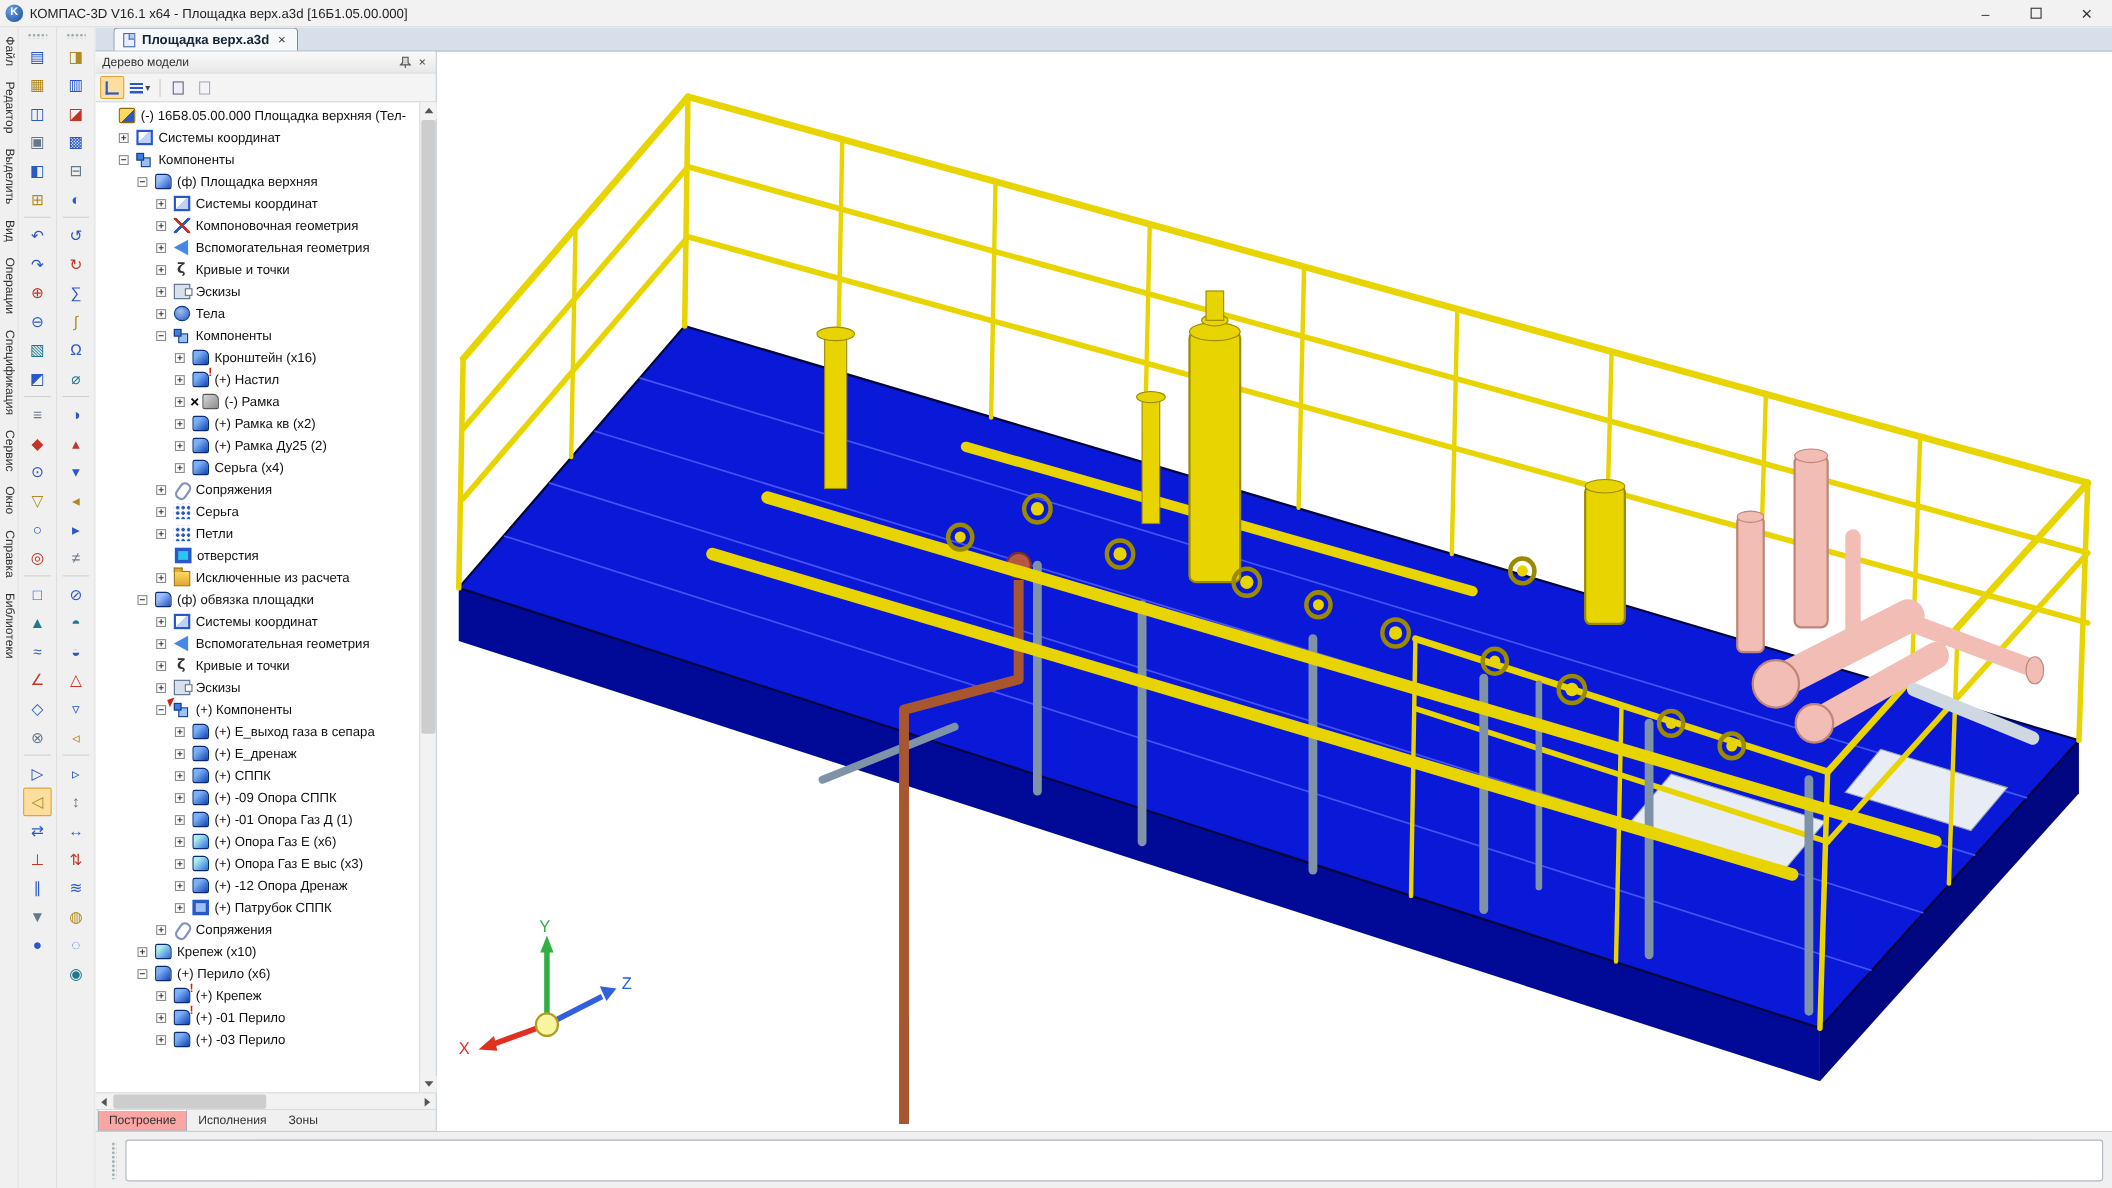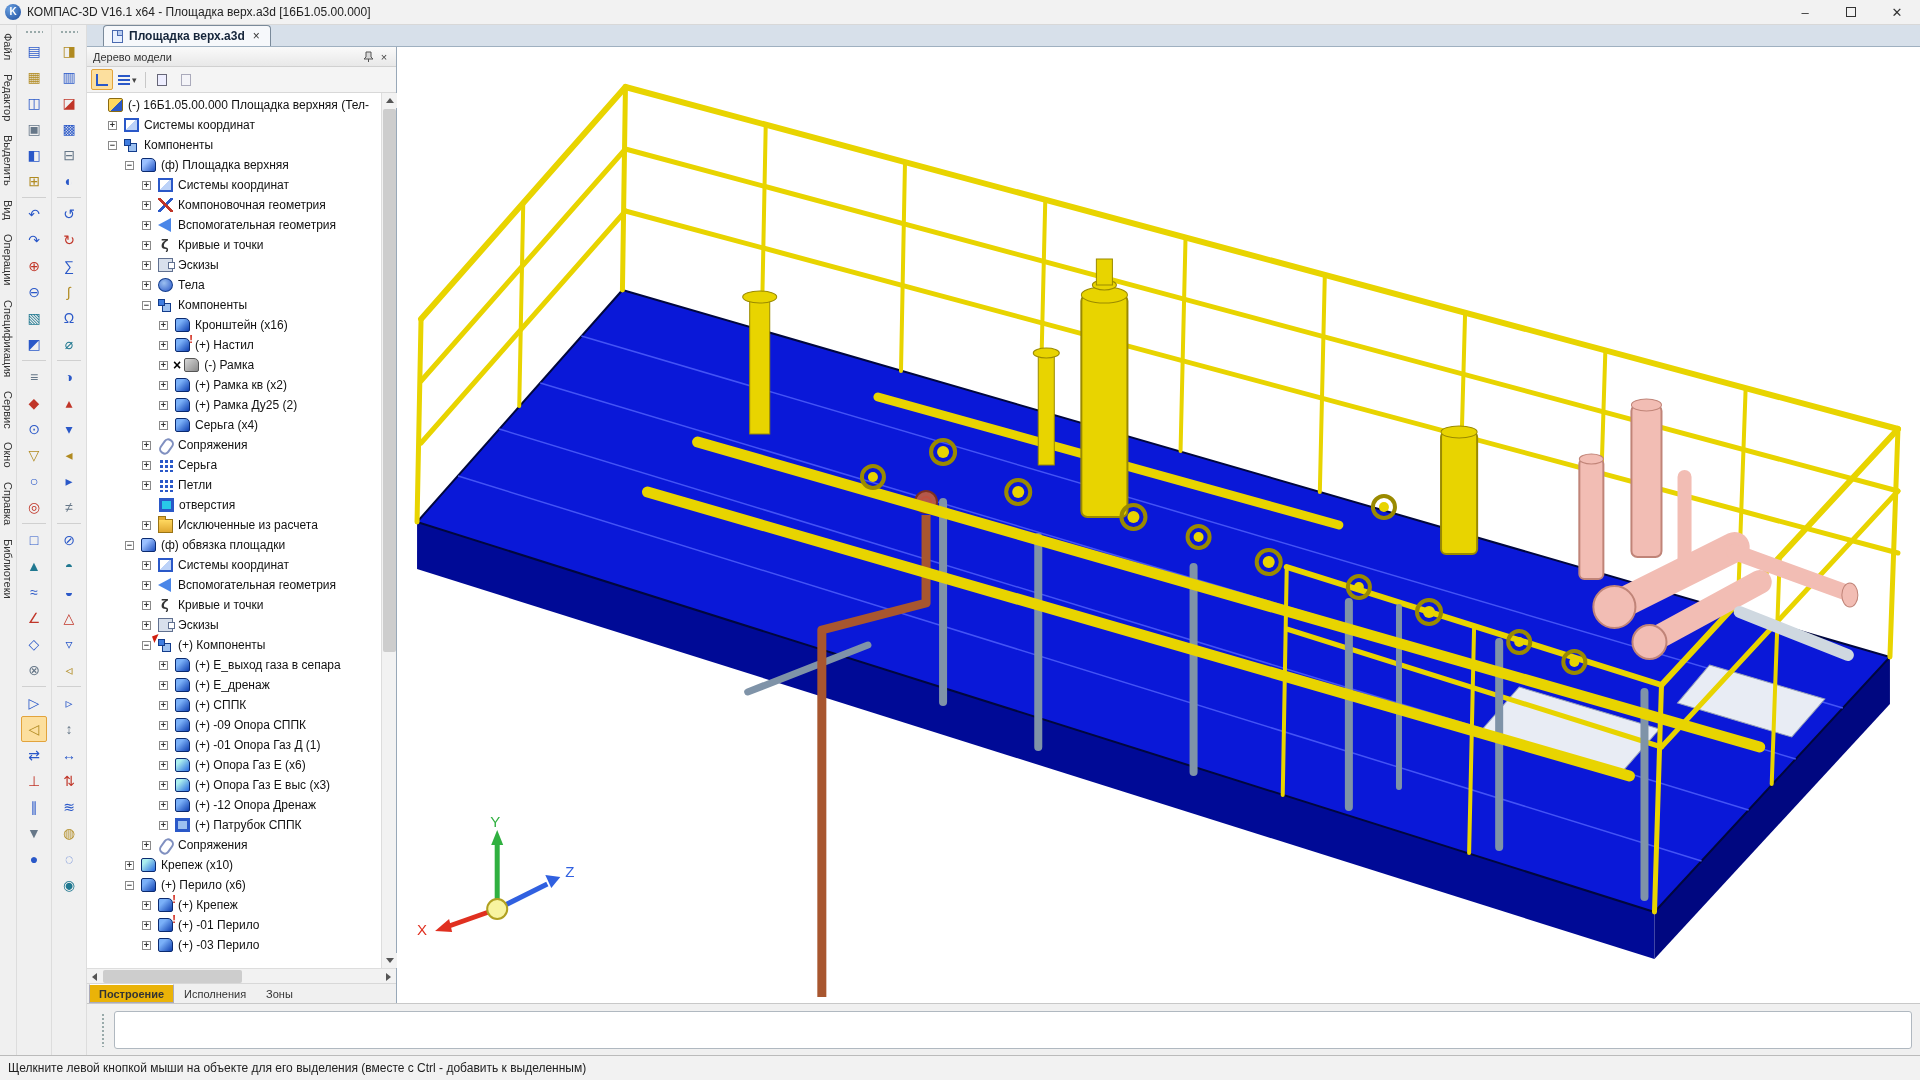--- a/index.html
+++ b/index.html
@@ -94,21 +94,21 @@
   .vs-thumb{position:absolute;left:1px;top:16px;width:13px;height:62%;background:#cdcdcd;border-radius:2px}
   .hscroll{height:15px;background:#f2f2f2;border-top:1px solid #ddd;position:relative;flex:none}
   .hs-left,.hs-right{position:absolute;top:0;width:15px;height:15px;display:flex;align-items:center;justify-content:center}
   .hs-left{left:0}.hs-right{right:0}
   .tri-left{width:0;height:0;border-top:4px solid transparent;border-bottom:4px solid transparent;border-right:5px solid #555}
   .tri-right{width:0;height:0;border-top:4px solid transparent;border-bottom:4px solid transparent;border-left:5px solid #555}
   .hs-thumb{position:absolute;left:16px;top:1px;width:45%;height:13px;background:#cdcdcd;border-radius:2px}
 
   .tp-tabs{height:20px;background:#f0f0f0;display:flex;align-items:flex-start;padding-left:2px;flex:none;border-top:1px solid #d8d8d8}
   .tp-tab{height:19px;padding:0 9px;font-size:11px;color:#333;display:flex;align-items:center;border:1px solid transparent}
-  .tp-tab.active{background:#eab308;border-color:#aab;border-top:1px solid #fff;font-weight:bold}
+  .tp-tab.active{background:#fca5a5;border-color:#aab;border-top:1px solid #fff;font-weight:normal}
 
   
   .viewport{flex:1;background:#fff;position:relative;min-width:0}
   .viewport svg{display:block;width:100%;height:100%}
 
   
   .propstrip{height:52px;background:#f0f0f0;border-top:1px solid #c8c8c8;display:flex;align-items:center;padding:0 8px 0 14px;flex:none}
   .prop-grip{width:5px;height:34px;background-image:radial-gradient(circle,#9aa 1px,transparent 1.3px);background-size:4px 4px;margin-right:8px;flex:none}
   .msgbox{flex:1;height:38px;background:#fff;border:1px solid #b0b8c0;border-radius:3px}
   .statusbar{height:25px;background:#f2f2f2;border-top:1px solid #bbb;display:flex;align-items:center;padding-left:8px;flex:none}
@@ -385,21 +385,21 @@
               </div>
             <div class="tpt-btn">
                 <span class="tpt-glyph-doc2"></span>
               </div>
           </div>
           <div class="treewrap">
             <div class="tree" id="tree">
                 <div class="trow" style="padding-left: 4px;">
                   <span class="expsp"></span>
                   <span class="ic ic-asm"></span>
-                  <span class="tlabel">(-) 16Б1.05.00.000 Площадка верхняя (Тел-</span>
+                  <span class="tlabel">(-) 16Б8.05.00.000 Площадка верхняя (Тел-</span>
                 </div>
                 <div class="trow" style="padding-left: 21px;">
                   <span class="exp">+</span>
                   <span class="ic ic-csys"></span>
                   <span class="tlabel">Системы координат</span>
                 </div>
                 <div class="trow" style="padding-left: 21px;">
                   <span class="exp">−</span>
                   <span class="ic ic-comp"></span>
                   <span class="tlabel">Компоненты</span>
@@ -783,16 +783,13 @@
         </div>
       </div>
 
       <div class="propstrip">
         <div class="prop-grip"></div>
         <div class="msgbox"></div>
       </div>
     </div>
   </div>
 
-  <div class="statusbar">
-    <span class="status-text">Щелкните левой кнопкой мыши на объекте для его выделения (вместе с Ctrl - добавить к выделенным)</span>
-  </div>
 </div>
 
 </body></html>

